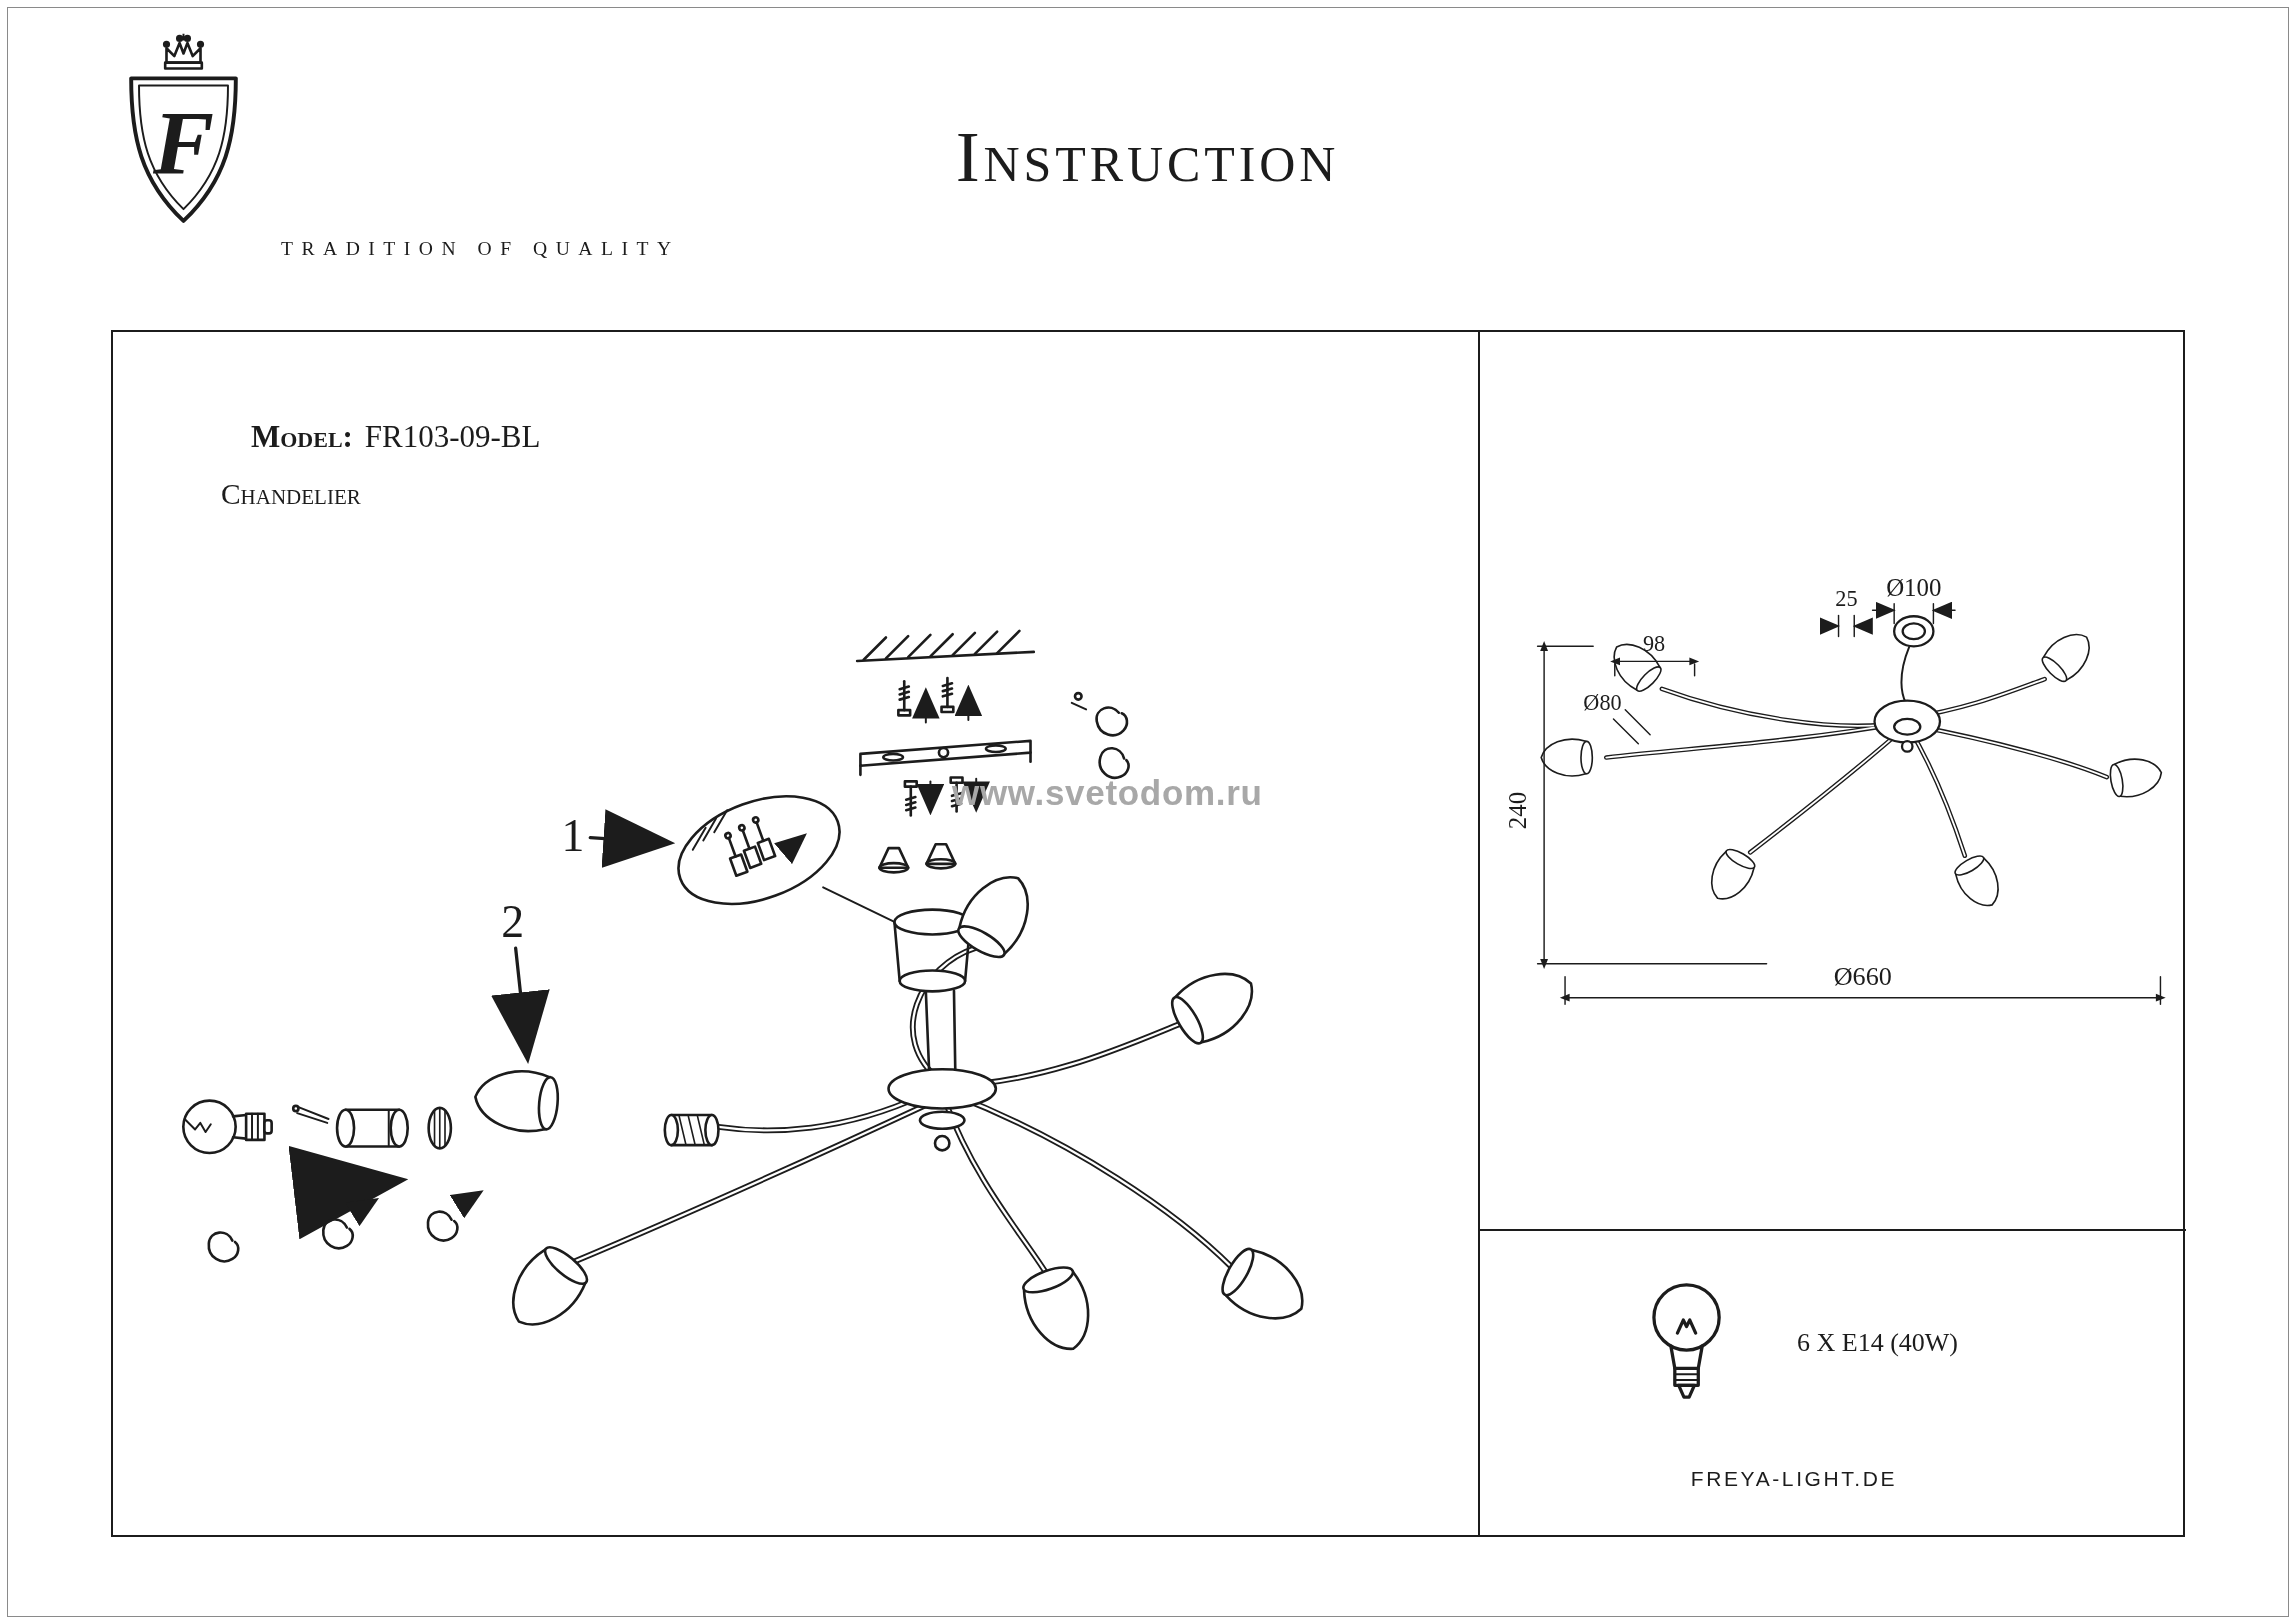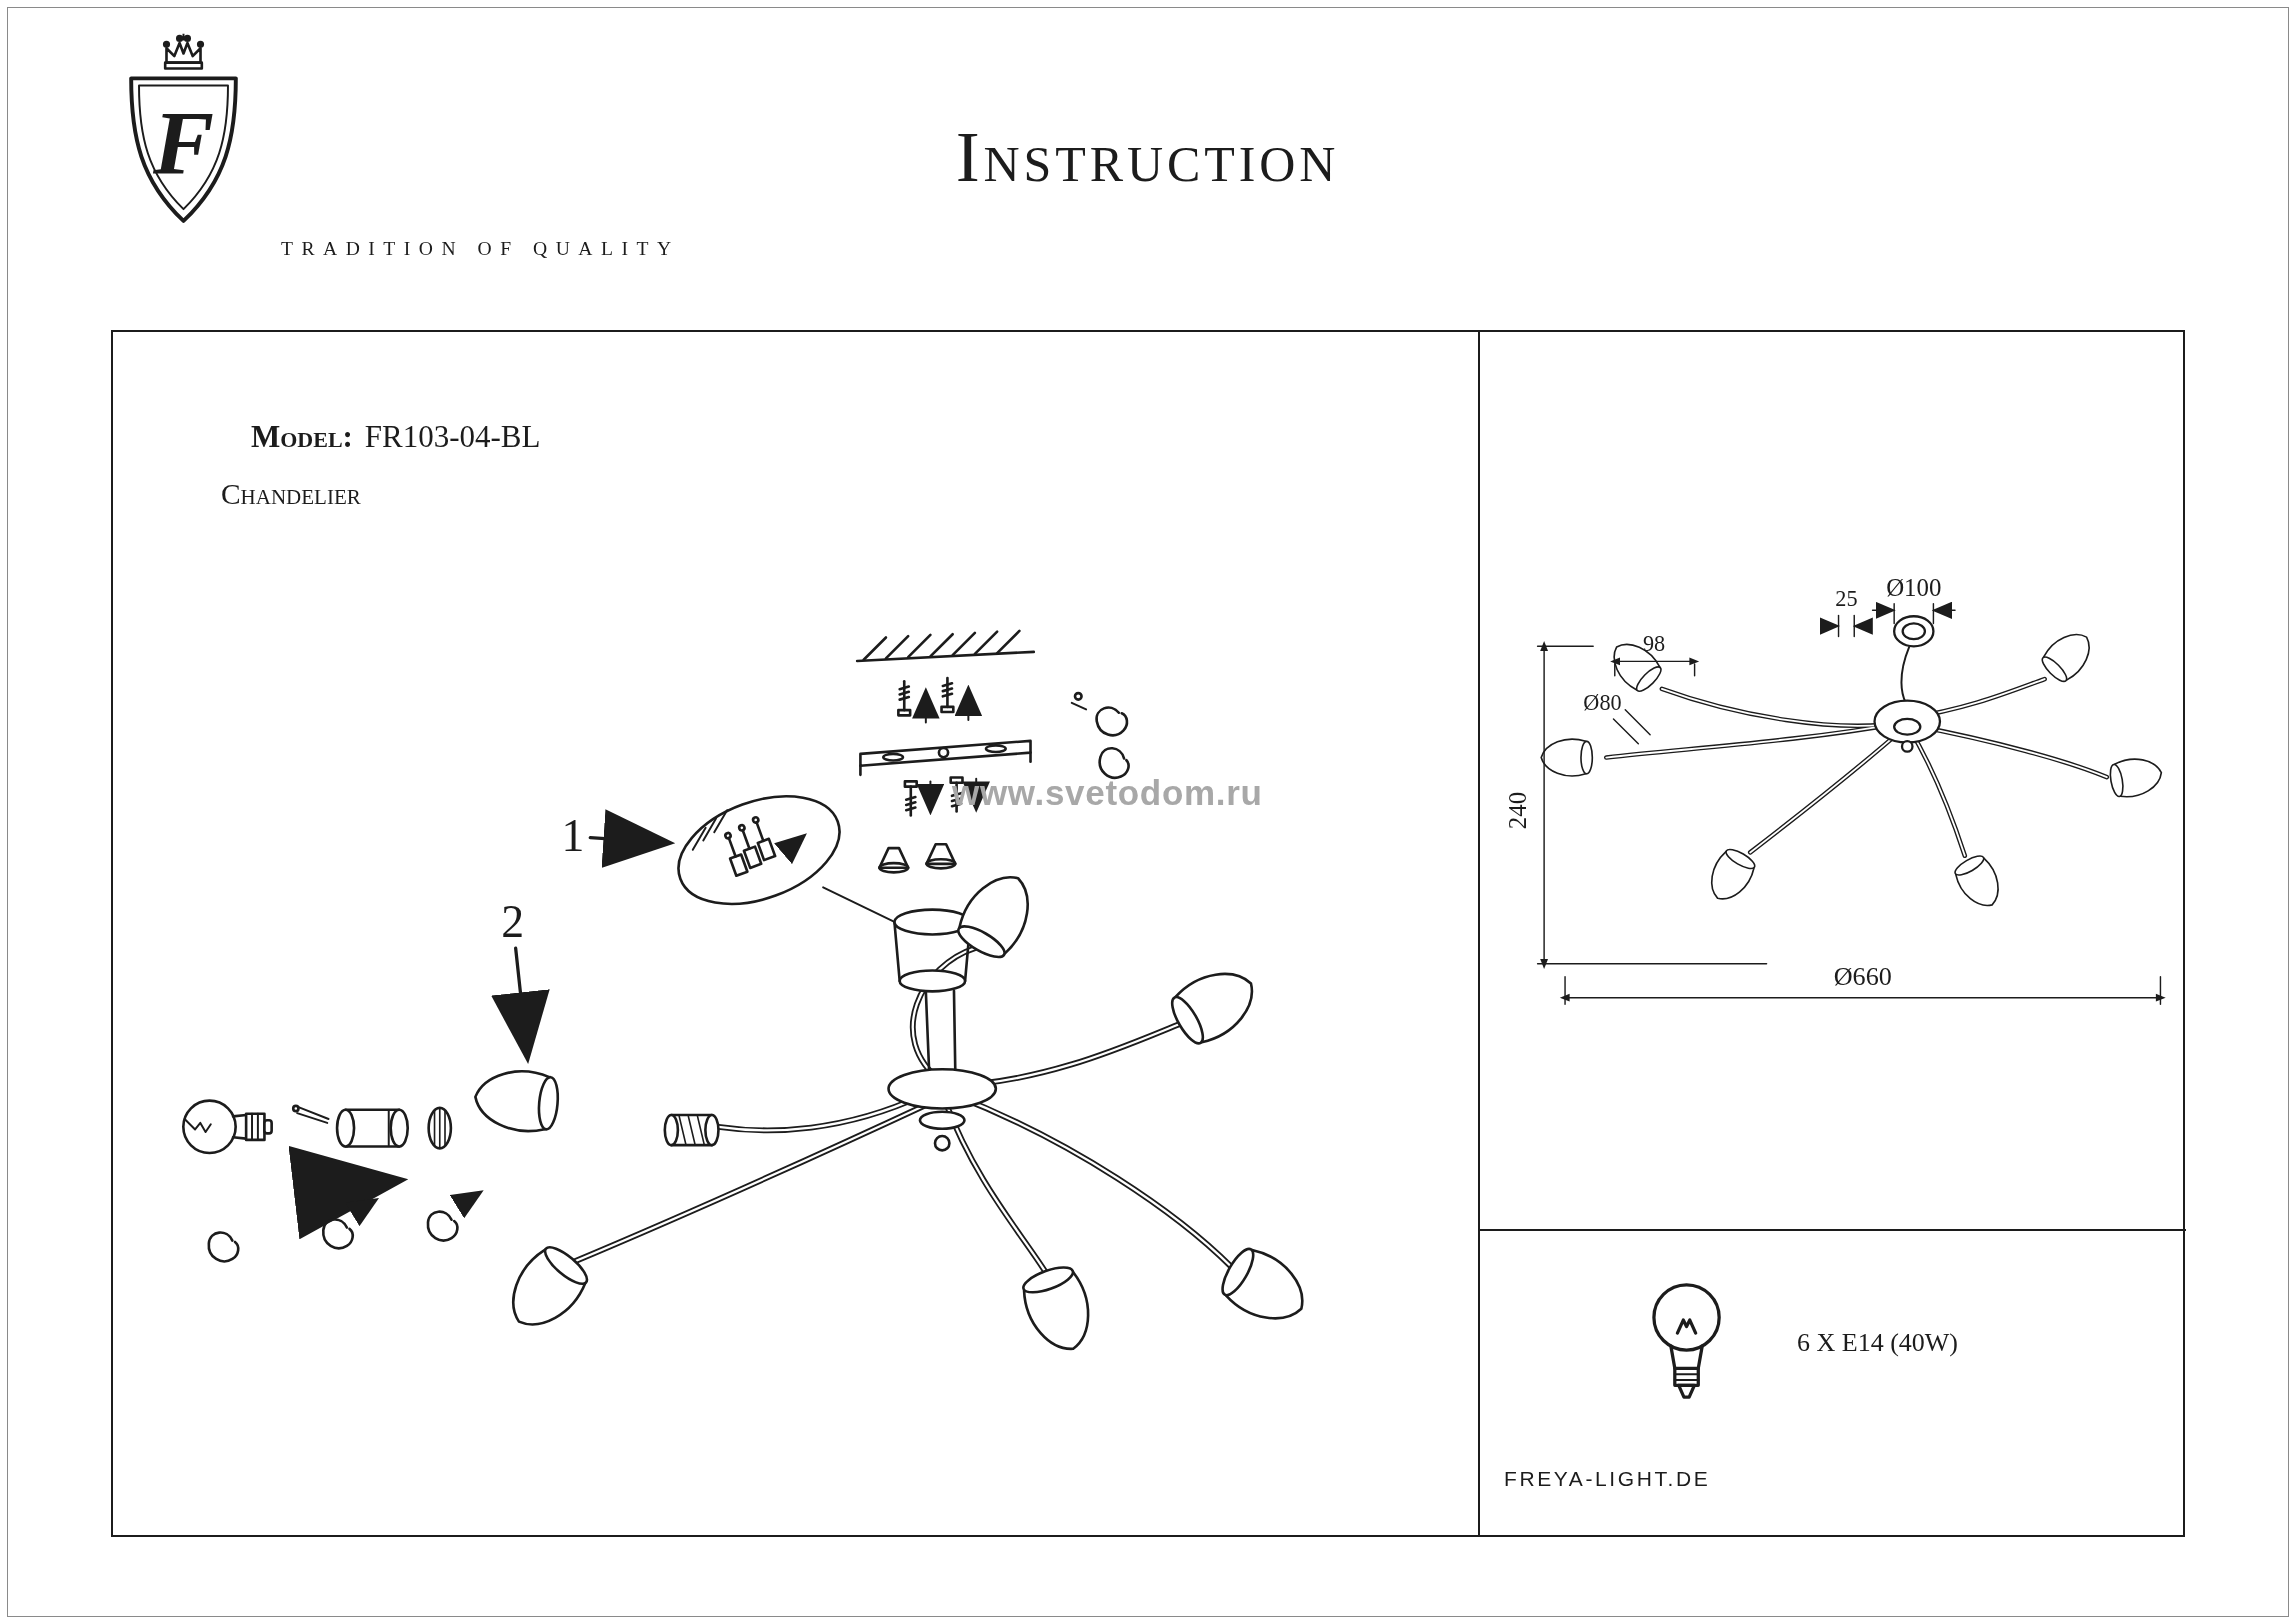--- a/index.html
+++ b/index.html
@@ -30,22 +30,22 @@
 
   
   .model-line { position:absolute; left:219px; top:419px; font-size:31px; }
   .model-label { font-variant:small-caps; font-weight:bold; margin-right:11.8px;margin-left:32px; }
   .product-type { position:absolute; left:221px; top:466px; font-size:29.4px; font-variant:small-caps;margin-top:12px; }
 
   .watermark { position:absolute; left:952px; top:773px; font-size:35px; color:#a8a8a8;
     font-family:"Liberation Sans", sans-serif; font-weight:bold; letter-spacing:0.7px; }
 
   .lamp-spec { position:absolute; left:1797px; top:1328px; font-size:26px; }
-  .website { position:absolute; left:1480px; top:1467px; width:628px; text-align:left;
-    font-size:21px; letter-spacing:2.6px; font-family:"Liberation Sans", sans-serif;padding-left:24px; }
+  .website { position:absolute; left:1480px; top:1467px; width:628px; text-align:center;
+    font-size:21px; letter-spacing:2.6px; font-family:"Liberation Sans", sans-serif; }
 
   svg { position:absolute; }
   svg text { font-family:"Liberation Serif", serif; fill:#1c1c1c; stroke:none; }
 </style>
 </head>
 <body>
 
 <div id="page">
   <div class="frame"></div>
 
@@ -67,21 +67,21 @@
   </svg>
   <div class="tagline">TRADITION OF QUALITY</div>
 
   <div class="title">Instruction</div>
 
   <div class="main-box"></div>
   <div class="divider-v"></div>
   <div class="divider-h"></div>
 
   <div class="model-line">
-    <span class="model-label">Model:</span><span>FR103-04-BL</span>
+    <span class="model-label">Model:</span><span>FR103-09-BL</span>
   </div>
   <div class="product-type">Chandelier</div>
 
   <svg style="left:111px; top:330px;" width="1368" height="1207" viewBox="0 0 2090 1845">
     <defs>
       <marker id="arrA" markerWidth="16" markerHeight="14" refX="14" refY="7" orient="auto">
         <path d="M0 0 L16 7 L0 14 Z" fill="#1c1c1c"></path>
       </marker>
       <marker id="arrBigA" markerWidth="22" markerHeight="18" refX="20" refY="9" orient="auto">
         <path d="M0 0 L22 9 L0 18 Z" fill="#1c1c1c"></path>

